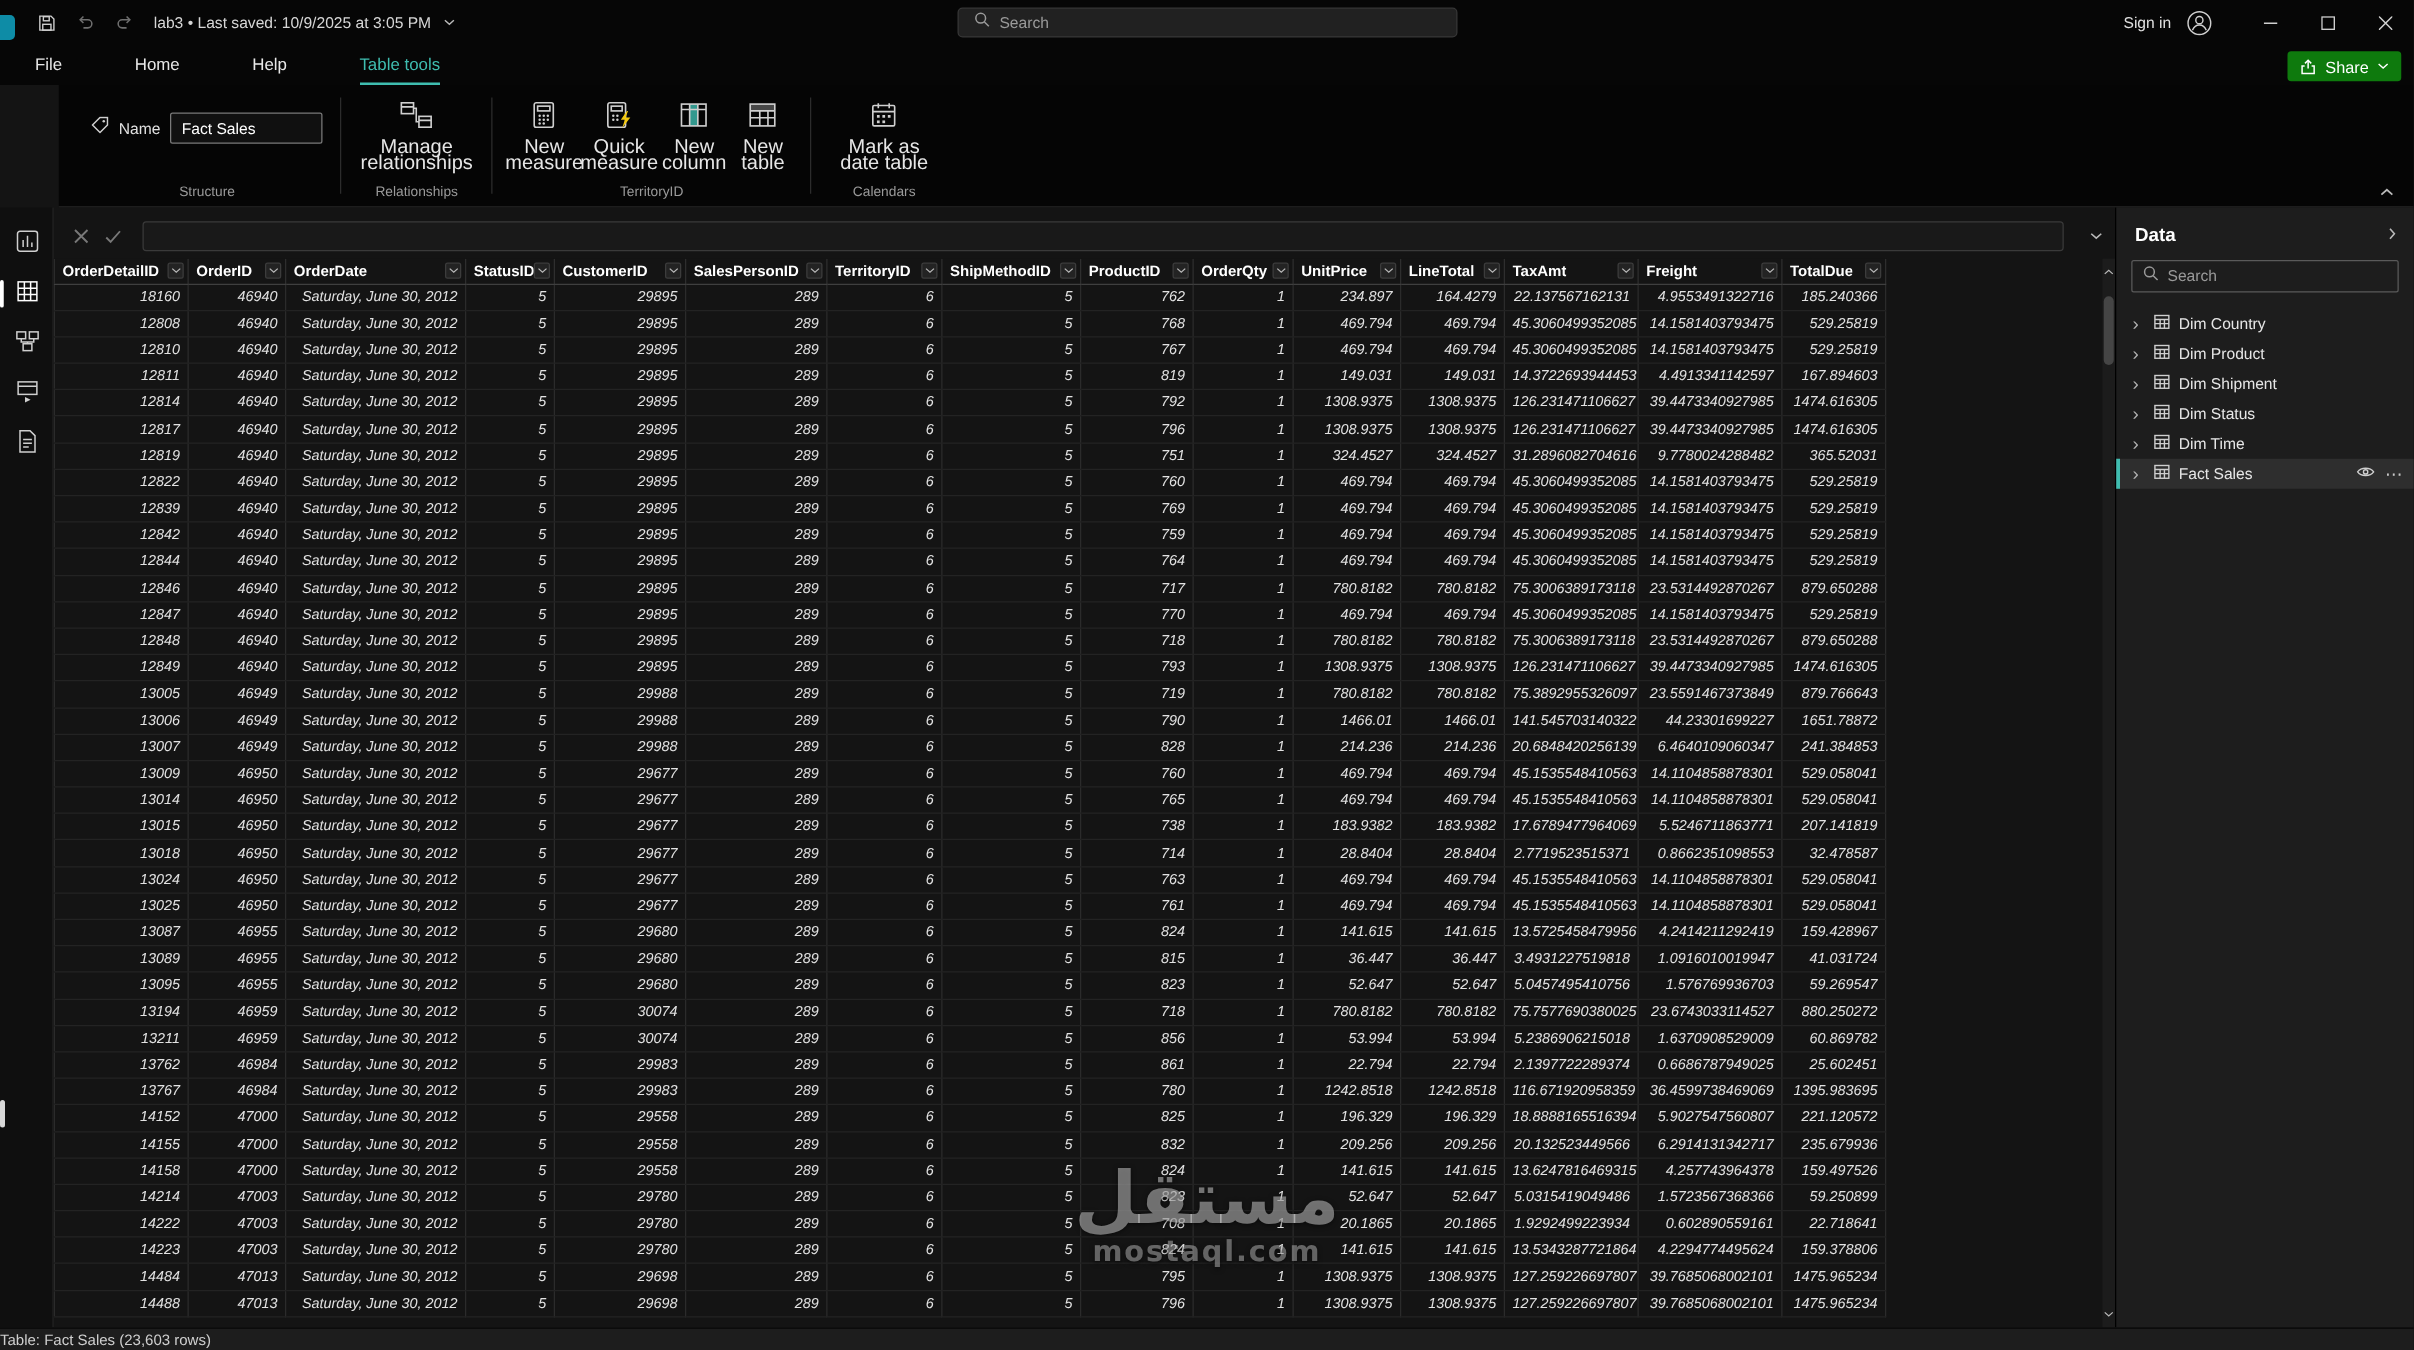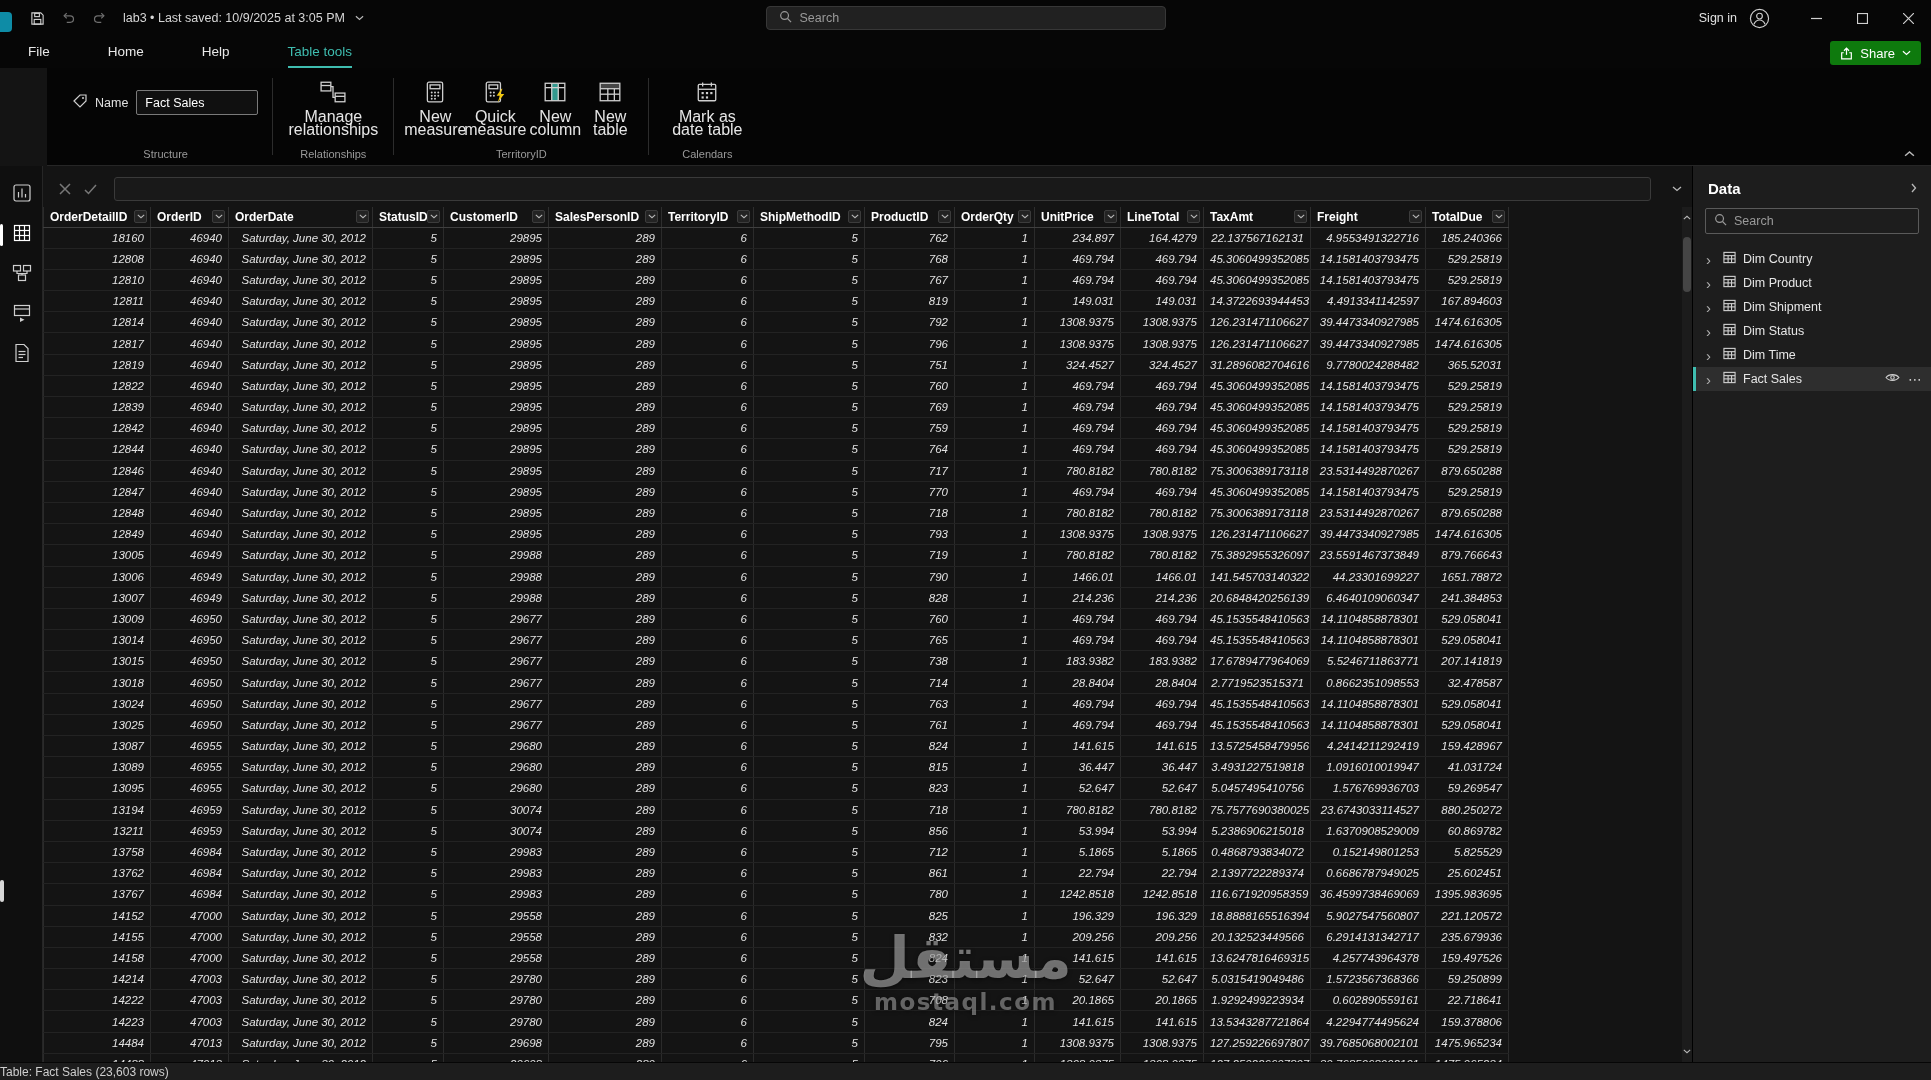--- a/index.html
+++ b/index.html
@@ -1086,37 +1086,20 @@
                 <td>289</td>
                 <td>6</td>
                 <td>5</td>
                 <td>856</td>
                 <td>1</td>
                 <td>53.994</td>
                 <td>53.994</td>
                 <td>5.2386906215018</td>
                 <td>1.6370908529009</td>
                 <td>60.869782</td>
-              </tr>
-              <tr>
-                <td>13758</td>
-                <td>46984</td>
-                <td>Saturday, June 30, 2012</td>
-                <td>5</td>
-                <td>29983</td>
-                <td>289</td>
-                <td>6</td>
-                <td>5</td>
-                <td>712</td>
-                <td>1</td>
-                <td>5.1865</td>
-                <td>5.1865</td>
-                <td>0.4868793834072</td>
-                <td>0.152149801253</td>
-                <td>5.825529</td>
               </tr>
               <tr>
                 <td>13762</td>
                 <td>46984</td>
                 <td>Saturday, June 30, 2012</td>
                 <td>5</td>
                 <td>29983</td>
                 <td>289</td>
                 <td>6</td>
                 <td>5</td>

